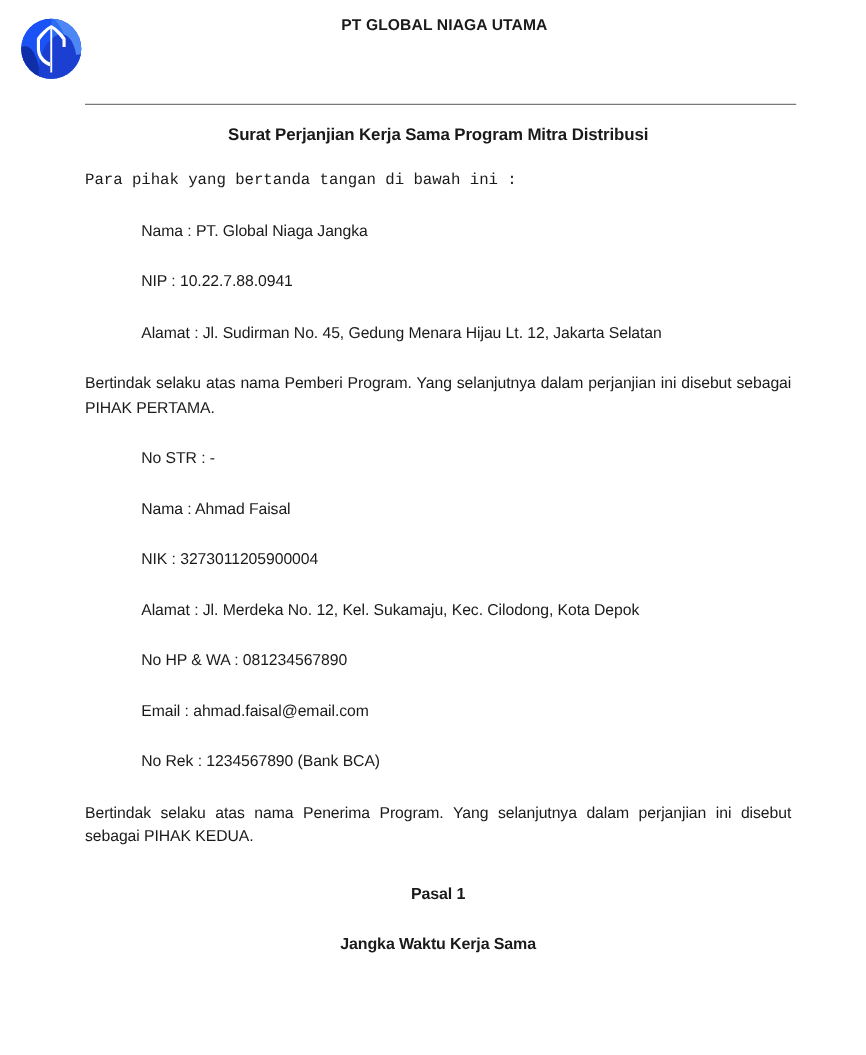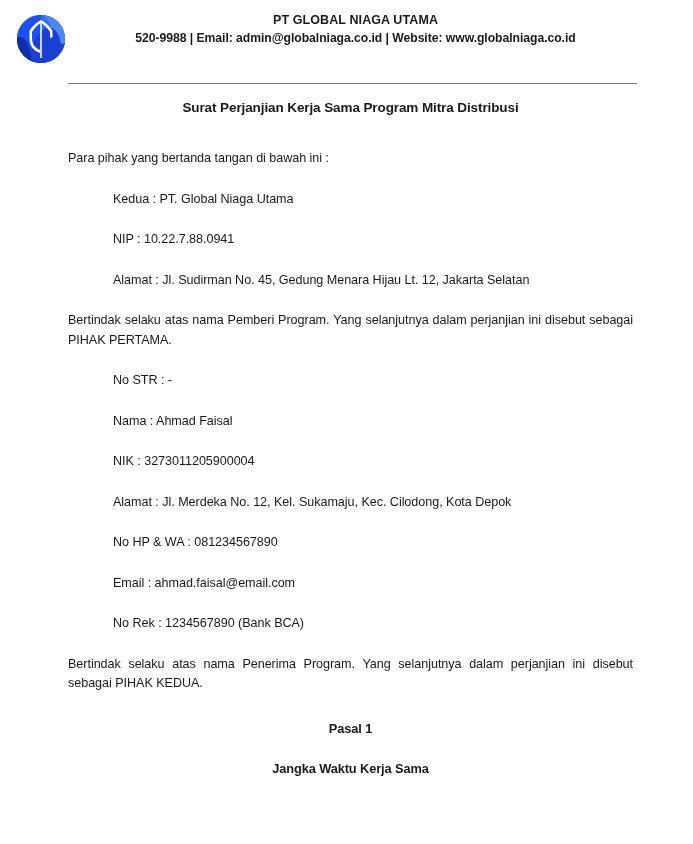--- a/index.html
+++ b/index.html
@@ -84,21 +84,22 @@
   }
 
   .para {
     font-size: 12.6px;
     line-height: 19.5px;
     text-align: justify;
     margin: 0;
     letter-spacing: -0.05px;
   }
   .para.lead {
-    margin-top: 34px;
+    margin-top: 20px;
+    font-family: Liberation Mono, monospace;
   }
   .para.block-top {
     margin-top: 21px;
   }
   .para.block-gap {
     margin-top: 22px;
   }
 
   .field-list {
     margin: 0;
@@ -157,34 +158,33 @@
 
           <path d="M48.5 14 L51.5 14 L51.5 88 L48.5 88 Z" fill="#ffffff"></path>
           <path d="M50 12 C41 17 33 24 27 33 L31.5 36.5 C37 28 43.5 21.5 50 17 C56.5 21.5 63 28 68.5 36.5 L73 33 C67 24 59 17 50 12 Z" fill="#ffffff"></path>
           <path d="M27 33 L27 50 C27 64 36 74 48 78 L48 72 C39 68 32 60 32 50 L32 36 Z" fill="#ffffff"></path>
           <path d="M73 33 L73 47 L68 47 L68 36 Z" fill="#ffffff"></path>
         </g>
       </svg>
     </div>
     <div class="letterhead-text">
       <div class="company-name">PT GLOBAL NIAGA UTAMA</div>
-      <div class="company-addr" style="margin-top:0">520-9988 | Email: admin@globalniaga.co.id | Website: www.globalniaga.co.id</div>
     </div>
   </div>
 
   <hr class="hr">
 
   <div class="content">
 
     <div class="doc-title">Surat Perjanjian Kerja Sama Program Mitra Distribusi</div>
 
     <p class="para lead">Para pihak yang bertanda tangan di bawah ini :</p>
 
     <ul class="field-list first-group">
-      <li>Kedua : PT. Global Niaga Utama</li>
+      <li>Nama : PT. Global Niaga Jangka</li>
       <li>NIP : 10.22.7.88.0941</li>
       <li>Alamat : Jl. Sudirman No. 45, Gedung Menara Hijau Lt. 12, Jakarta Selatan</li>
     </ul>
 
     <p class="para block-top">Bertindak selaku atas nama Pemberi Program. Yang selanjutnya dalam perjanjian ini disebut sebagai PIHAK PERTAMA.</p>
 
     <ul class="field-list second-group">
       <li>No STR : -</li>
       <li>Nama : Ahmad Faisal</li>
       <li>NIK : 3273011205900004</li>

